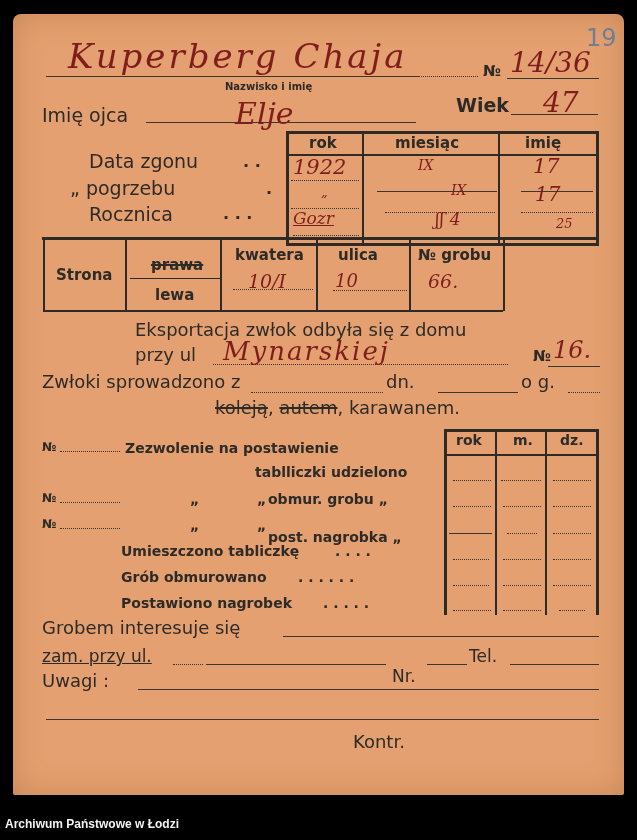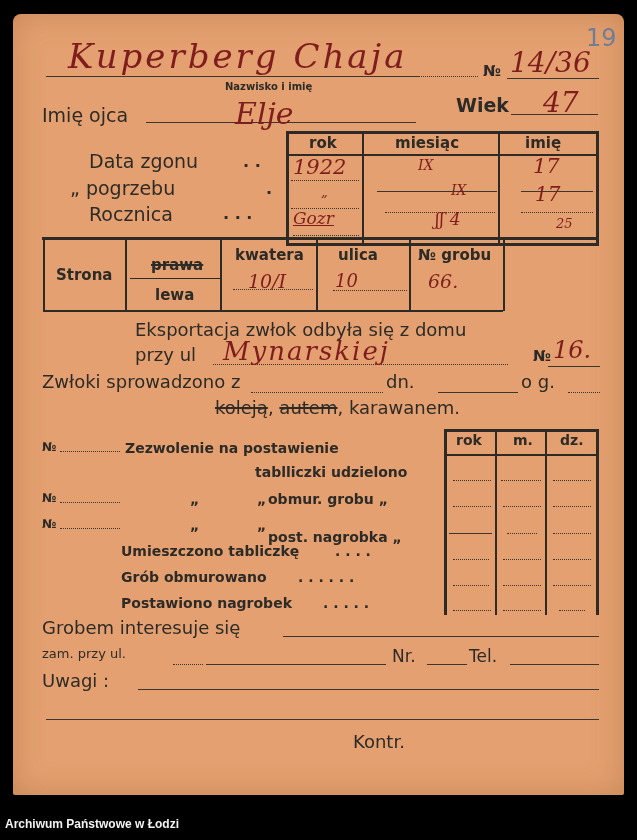--- a/index.html
+++ b/index.html
@@ -178,24 +178,24 @@
   <div class="dot" style="left:440px;top:571px;width:36px;"></div>
   <div class="dot" style="left:490px;top:571px;width:38px;"></div>
   <div class="dot" style="left:540px;top:571px;width:38px;"></div>
   <div class="dot" style="left:440px;top:596px;width:38px;"></div>
   <div class="dot" style="left:490px;top:596px;width:38px;"></div>
   <div class="dot" style="left:546px;top:596px;width:26px;"></div>
 
   <div class="abs pr" style="left:29px;top:603px;font-size:18px;">Grobem interesuje się</div>
   <div class="line" style="left:270px;top:622px;width:316px;"></div>
 
-  <div class="abs pr" style="left:29px;top:632px;font-size:13px;">zam. przy ul.</div>
+  <div class="abs pr" style="left:29px;top:632px;font-size:17px;text-decoration:underline;">zam. przy ul.</div>
   <div class="dot" style="left:160px;top:650px;width:30px;"></div>
   <div class="line" style="left:193px;top:650px;width:180px;"></div>
-  <div class="abs pr" style="left:379px;top:632px;font-size:17px;">Nr.</div>
+  <div class="abs pr" style="left:379px;top:652px;font-size:17px;">Nr.</div>
   <div class="line" style="left:414px;top:650px;width:40px;"></div>
   <div class="abs pr" style="left:456px;top:632px;font-size:17px;">Tel.</div>
   <div class="line" style="left:497px;top:650px;width:89px;"></div>
 
   <div class="abs pr" style="left:29px;top:656px;font-size:18px;">Uwagi :</div>
   <div class="line" style="left:125px;top:675px;width:461px;"></div>
   <div class="line" style="left:33px;top:705px;width:553px;"></div>
 
   <div class="abs pr" style="left:340px;top:717px;font-size:18px;">Kontr.</div>
 </div>

